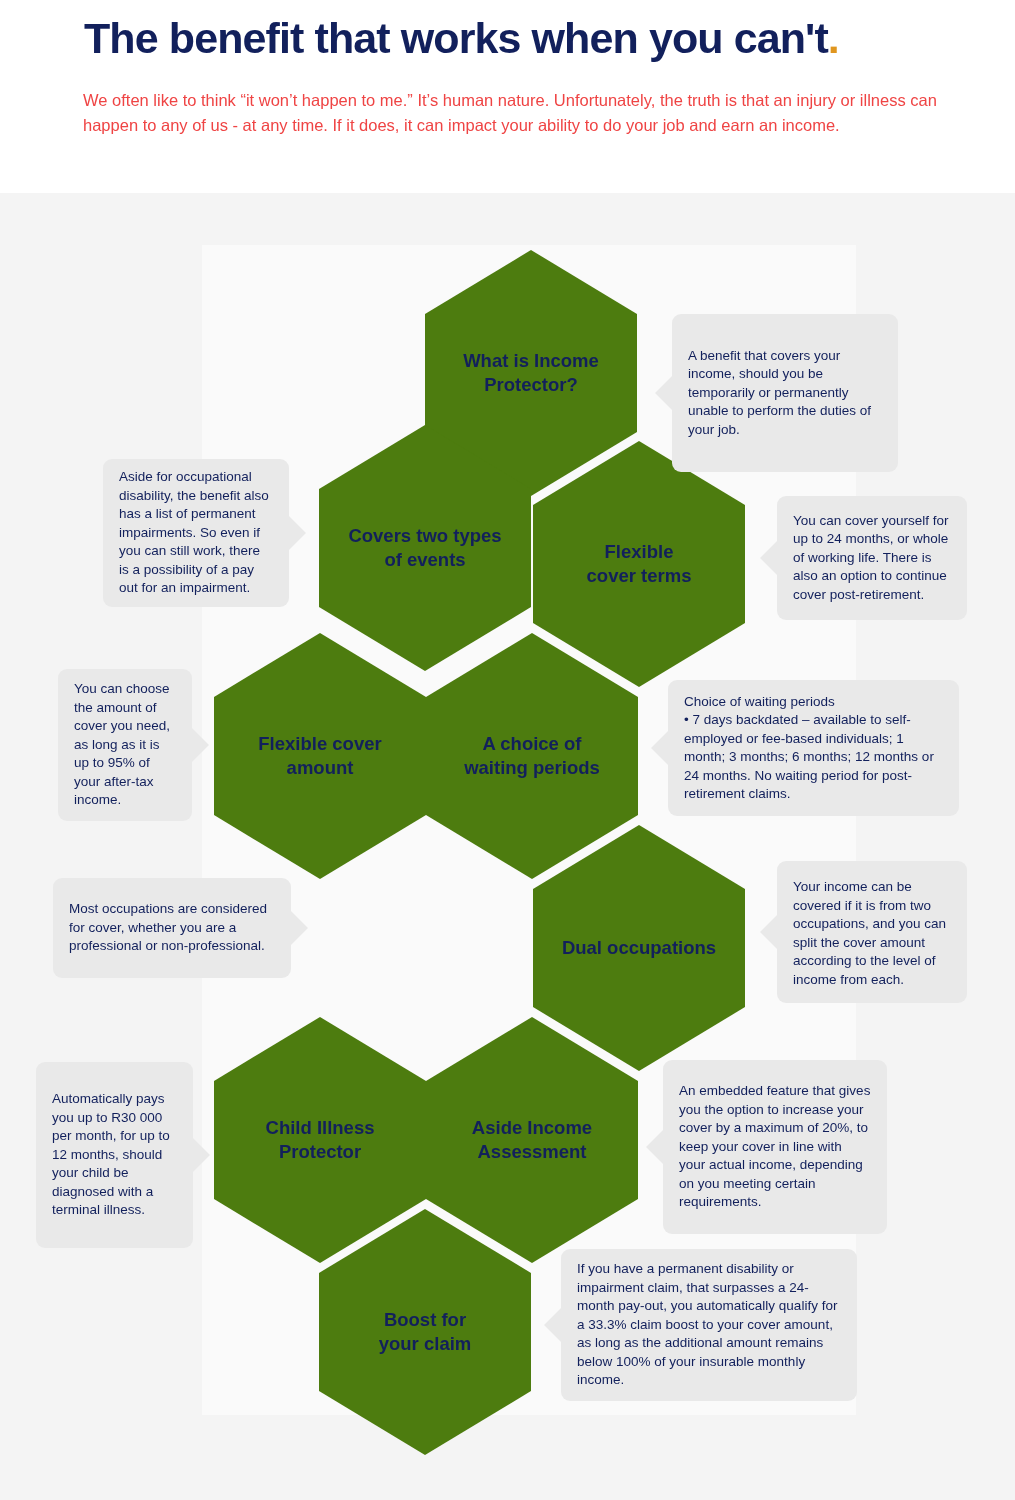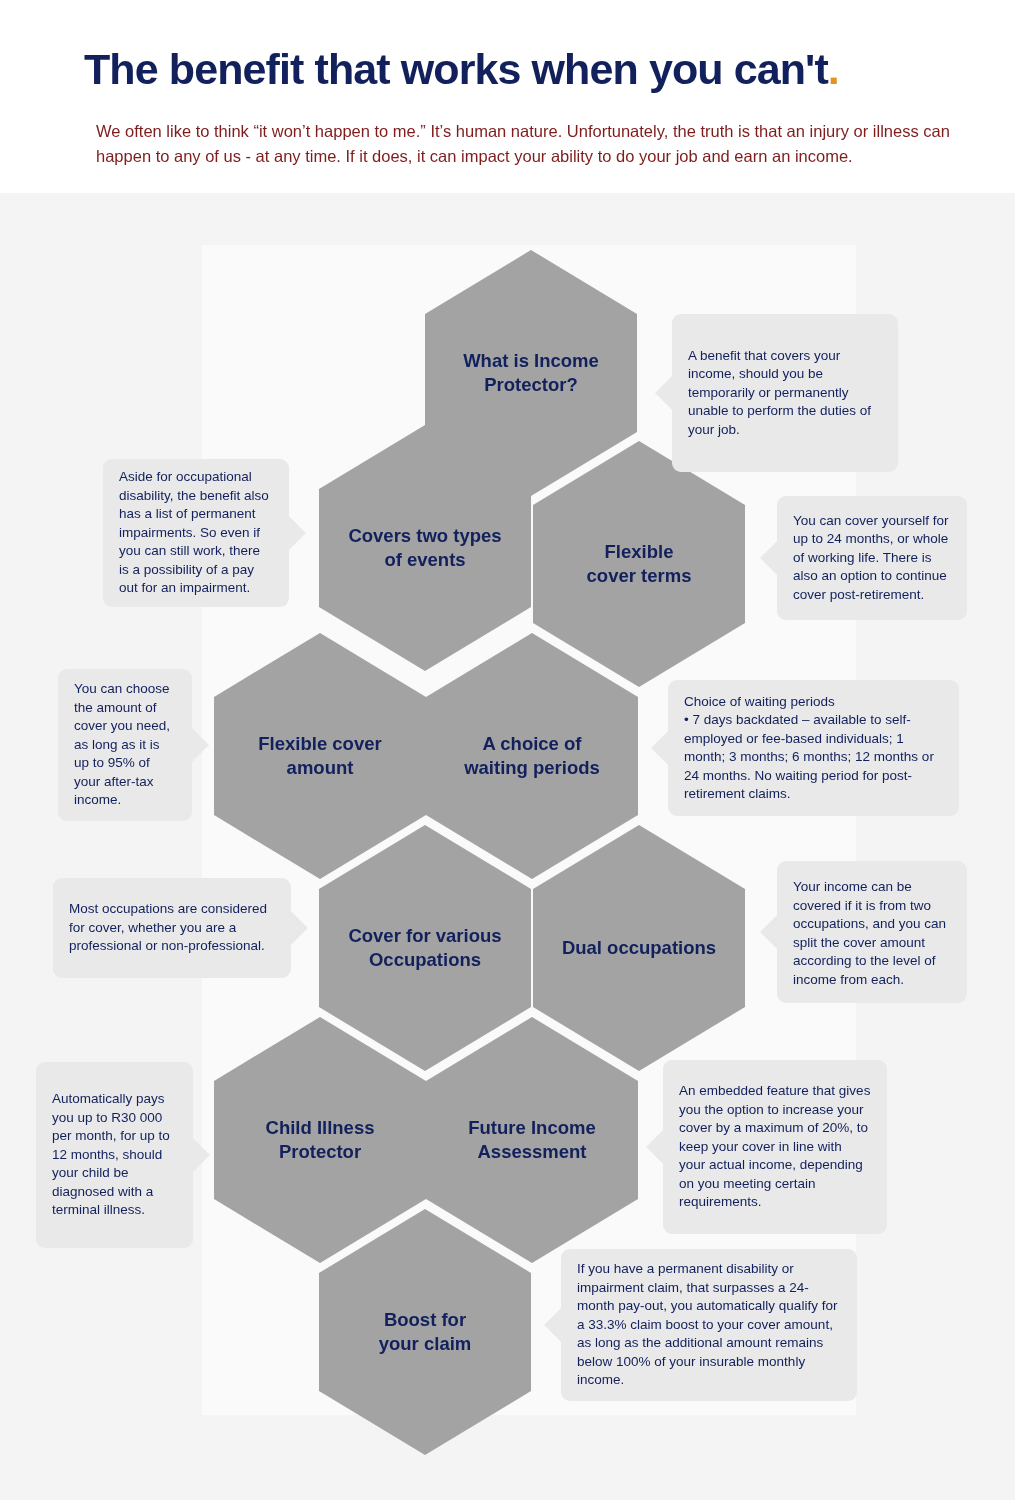--- a/index.html
+++ b/index.html
@@ -10,60 +10,59 @@
     position: relative;
     overflow: hidden;
   }
 
   
   #header {
     position: absolute;
     left: 0; top: 0;
     width: 1015px; height: 193px;
     background: #ffffff;
-    margin-top: 31px;
   }
   #page-title {
     position: absolute;
     left: 84px; top: 14px;
     font-size: 43px;
     font-weight: bold;
     color: #12205c;
     letter-spacing: -0.9px;
     white-space: nowrap;
   }
   #page-title .dot { color: #e0961f; }
   #intro-paragraph {
     position: absolute;
-    left: 96px; top: 88px;
+    left: 83px; top: 88px;
     width: 860px;
     font-size: 16.5px;
     line-height: 25px;
-    color: #7f1d1d;
+    color: #ef4444;
   }
 
   
   #canvas {
     position: absolute;
     left: 0; top: 193px;
     width: 1015px; height: 1307px;
     background: #f4f4f4;
   }
   #inner-panel {
     position: absolute;
     left: 202px; top: 52px;
     width: 654px; height: 1170px;
     background: #fafafa;
   }
 
   
   .hex {
     position: absolute;
     width: 212px; height: 246px;
-    background: #a3a3a3;
+    background: #4d7c0f;
     clip-path: polygon(50% 0%, 100% 26%, 100% 74%, 50% 100%, 0% 74%, 0% 26%);
     display: flex;
     align-items: center;
     justify-content: center;
     text-align: center;
   }
   .hex-label {
     font-size: 18.5px;
     font-weight: bold;
     color: #12205c;
@@ -131,36 +130,32 @@
   <div class="hex" style="left:214px; top:440px;">
     <span class="hex-label" style="white-space:pre-line;">Flexible cover
 amount</span>
   </div>
 
   <div class="hex" style="left:426px; top:440px;justify-content:center;">
     <span class="hex-label" style="white-space:pre-line;">A choice of
 waiting periods</span>
   </div>
 
-  <div class="hex" style="left:319px; top:632px;">
-    <span class="hex-label" style="white-space:pre-line;">Cover for various
-Occupations</span>
-  </div>
 
   <div class="hex" style="left:533px; top:632px;">
     <span class="hex-label" style="white-space:pre-line;">Dual occupations</span>
   </div>
 
   <div class="hex" style="left:214px; top:824px;">
     <span class="hex-label" style="white-space:pre-line;">Child Illness
 Protector</span>
   </div>
 
   <div class="hex" style="left:426px; top:824px;">
-    <span class="hex-label" style="white-space:pre-line;">Future Income
+    <span class="hex-label" style="white-space:pre-line;">Aside Income
 Assessment</span>
   </div>
 
   <div class="hex" style="left:319px; top:1016px;">
     <span class="hex-label" style="white-space:pre-line;">Boost for
 your claim</span>
   </div>
 
   <div class="callout point-left" style="left:672px; top:121px; width:226px; height:158px;">
     <span class="txt">A benefit that covers your income, should you be temporarily or permanently unable to perform the duties of your job.</span>

